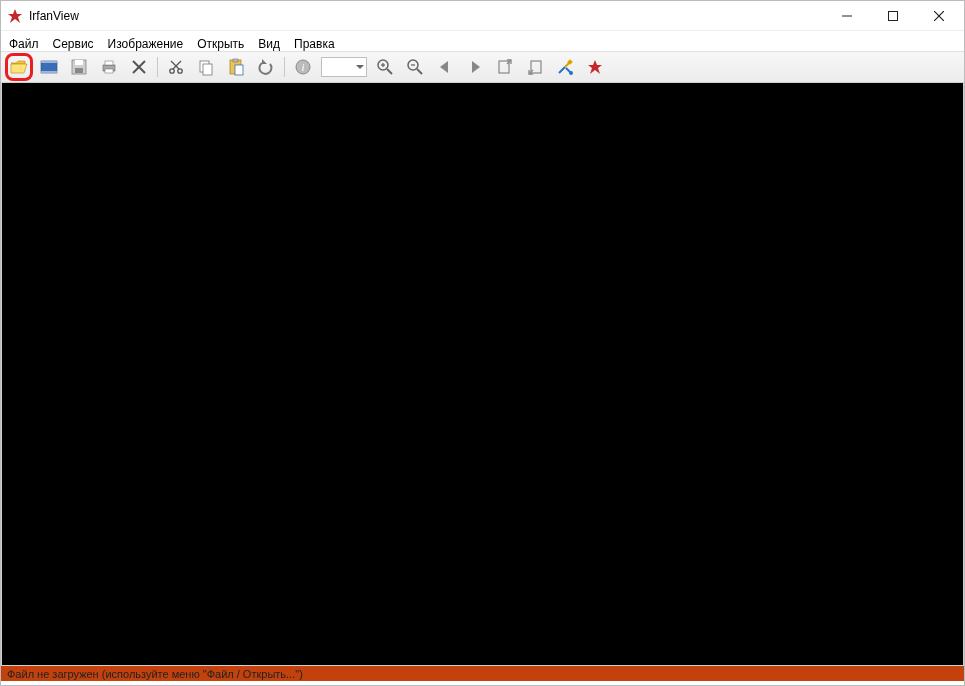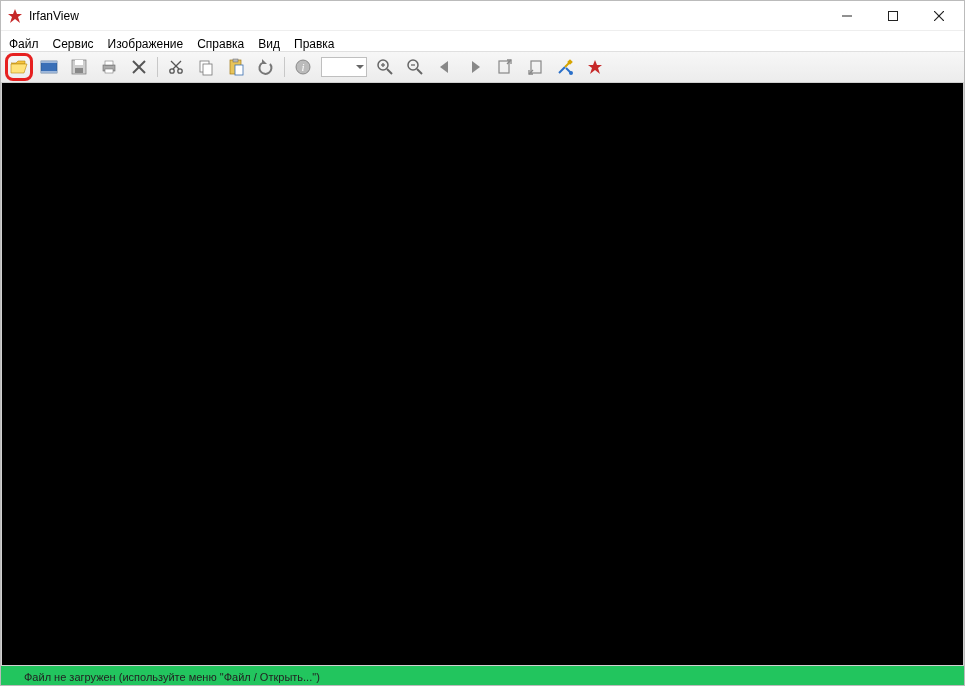--- a/index.html
+++ b/index.html
@@ -85,26 +85,26 @@
     border-top: 4px solid #666;
     margin-left: 4px;
   }
   .viewport {
     height: calc(686px - 30px - 20px - 32px - 22px);
     background: #000;
     border-left: 1px solid #d0d0d0;
     border-right: 1px solid #d0d0d0;
   }
   .statusbar {
-    height: 22px;
-    background: #22c55e;
+    height: 16px;
+    background: #c2410c;
     border-top: 1px solid #d0d0d0;
     display: flex;
     align-items: center;
-    padding: 0 23px;
+    padding: 0 6px;
     font-size: 11px;
     color: #222;
   }
 </style>
 </head>
 <body>
 
 <div class="titlebar">
   <span class="app-icon">
     <svg viewBox="0 0 16 16">
@@ -130,21 +130,21 @@
           <line x1="10" y1="0" x2="0" y2="10" stroke="#222" stroke-width="1.2"></line>
         </svg>
     </div>
   </div>
 </div>
 
 <div class="menubar">
   <span>Файл</span>
   <span>Сервис</span>
   <span>Изображение</span>
-  <span>Справка</span>
+  <span>Открыть</span>
   <span>Вид</span>
   <span>Правка</span>
 </div>
 
 <div class="toolbar">
   <div class="tool-btn highlighted">
     <svg viewBox="0 0 18 18">
         <path d="M1 5 L6 5 L8 3 L15 3 L15 6 L3 6 Z" fill="#f5c542" stroke="#b8860b" stroke-width="0.6"></path>
         <path d="M1 6 L17 6 L14 15 L1 15 Z" fill="#ffe27a" stroke="#b8860b" stroke-width="0.6"></path>
       </svg>

